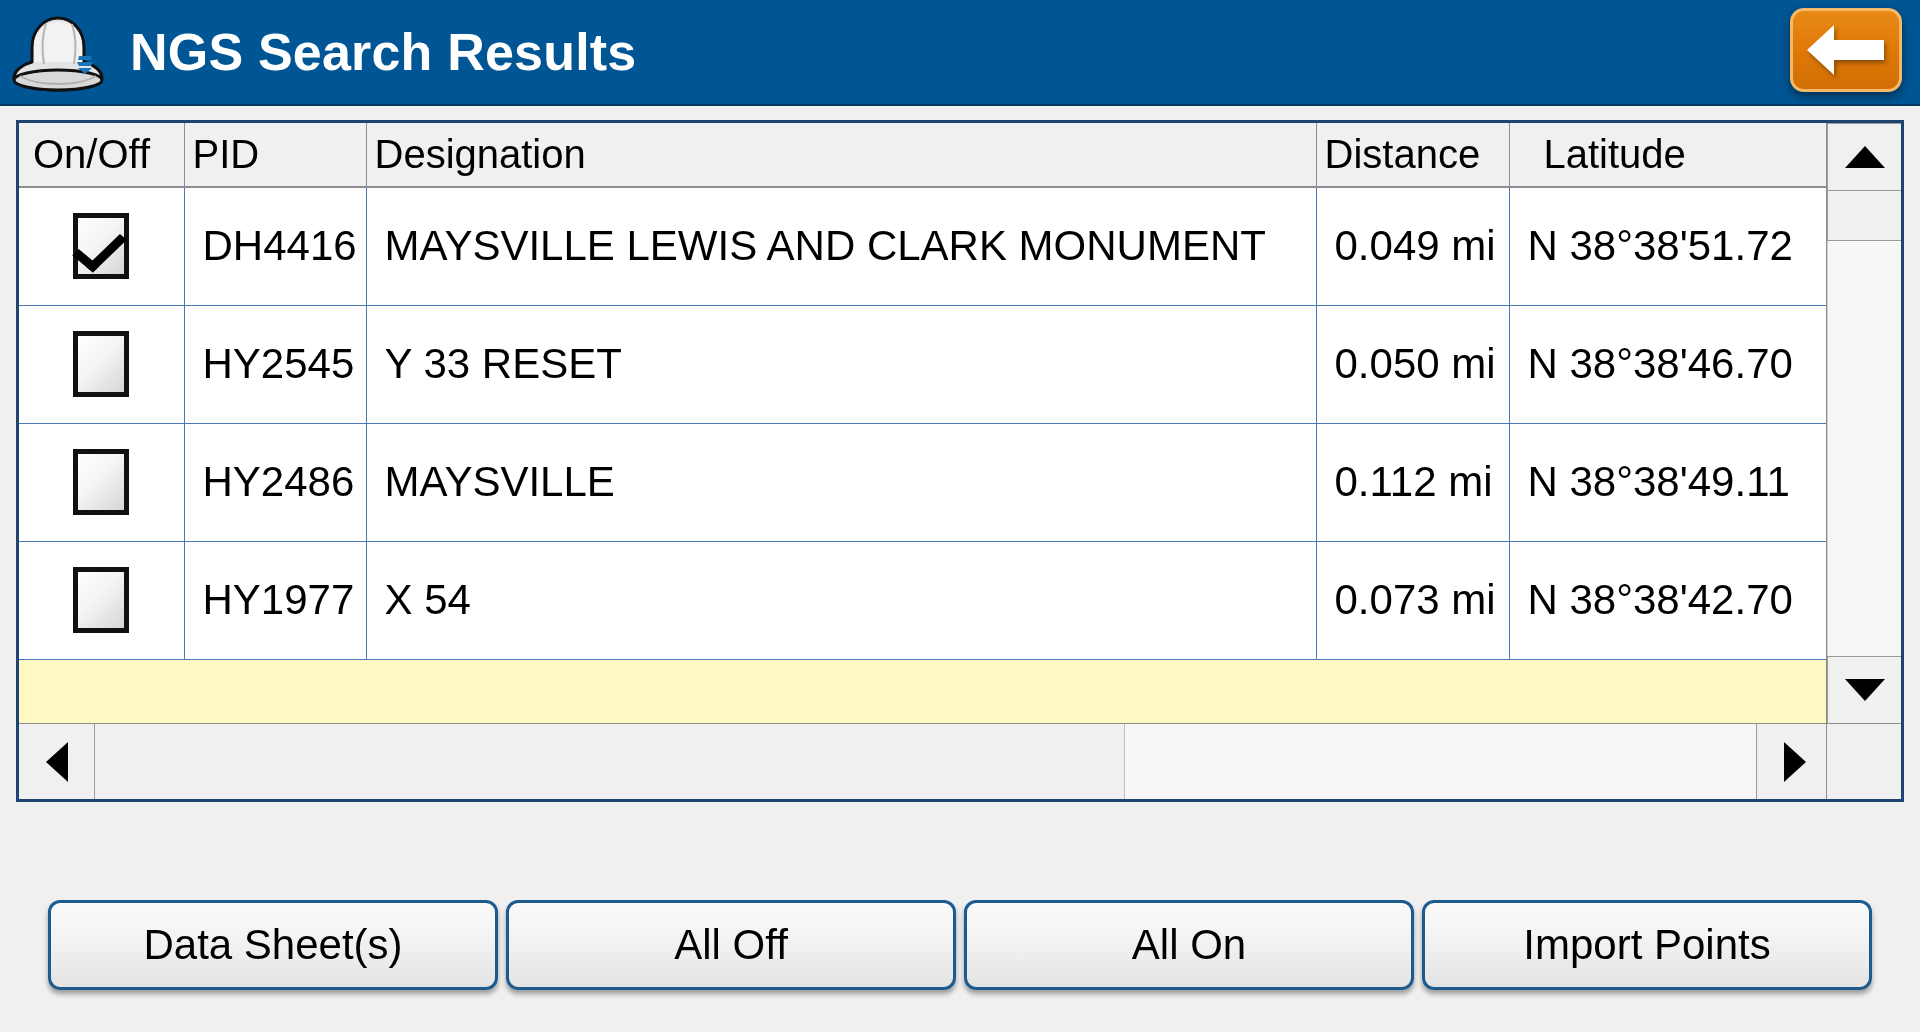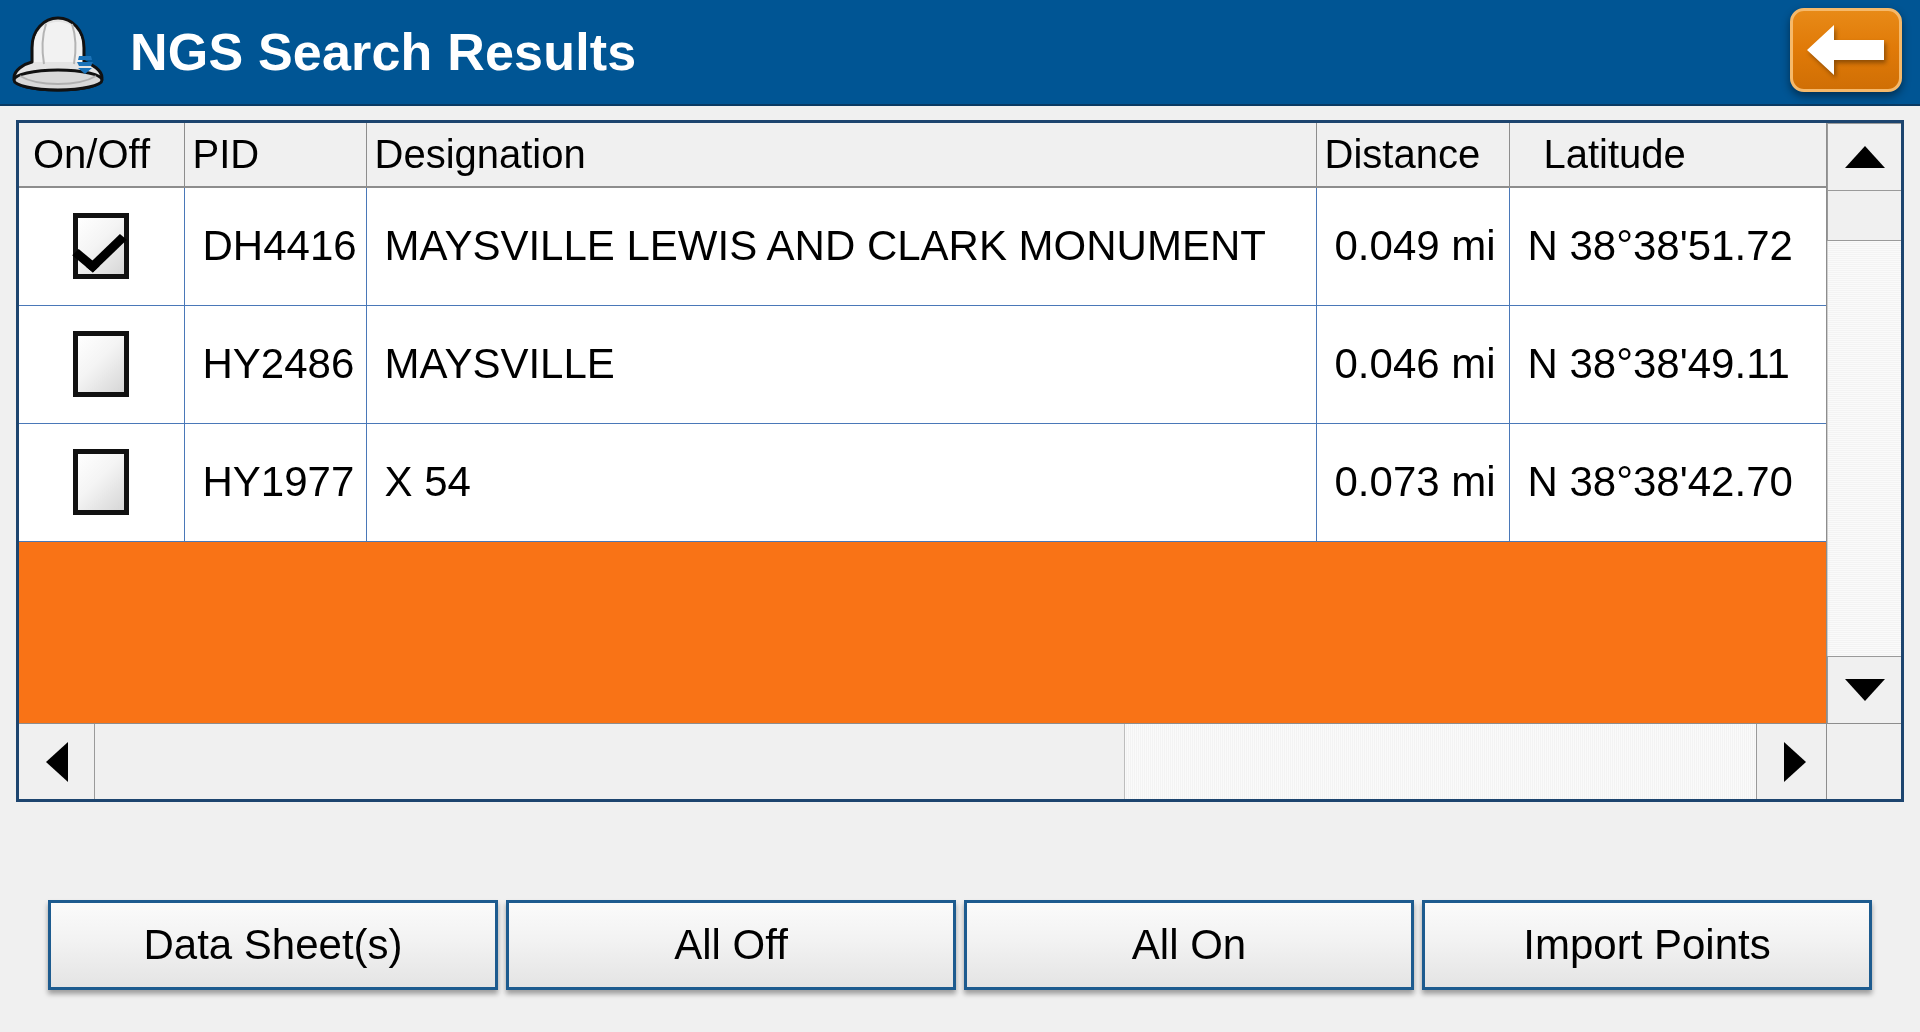--- a/index.html
+++ b/index.html
@@ -47,21 +47,21 @@
     cursor: pointer;
   }
   #back-button svg { display:block; filter: drop-shadow(2px 3px 2px rgba(0,0,0,.35)); }
 
   
   #table-panel {
     position: absolute;
     left: 16px; top: 120px;
     width: 1888px; height: 682px;
     border: 3px solid #1d456f;
-    background: #f97316;
+    background: #fef9c3;
     overflow: hidden;
   }
 
   #grid {
     position: absolute;
     left: 0; top: 0;
     width: 1813px;
     height: 100%;
     overflow: hidden;
   }
@@ -204,21 +204,21 @@
   #button-bar {
     position: absolute;
     left: 48px; top: 900px;
     width: 1824px; height: 90px;
     display: flex;
     gap: 8px;
   }
   .action-button {
     flex: 1 1 0;
     border: 3px solid #1d5b8f;
-    border-radius: 0;
+    border-radius: 12px;
     background: linear-gradient(180deg,#fbfbfb 0%,#f2f2f2 45%,#e4e4e4 100%);
     box-shadow: 0 4px 5px rgba(0,0,0,.35);
     font-size: 42px;
     color: #000;
     display: flex; align-items: center; justify-content: center;
     cursor: pointer;
     white-space: nowrap;
   }
 </style>
 </head>
@@ -278,23 +278,32 @@
           </td>
           <td>DH4416</td>
           <td>MAYSVILLE LEWIS AND CLARK MONUMENT</td>
           <td>0.049 mi</td>
           <td>N 38°38'51.72</td>
         </tr>
         <tr>
           <td class="cell-onoff">
             <span class="checkbox"></span>
           </td>
+          <td>HY2545</td>
+          <td>Y 33 RESET</td>
+          <td>0.050 mi</td>
+          <td>N 38°38'46.70</td>
+        </tr>
+        <tr>
+          <td class="cell-onoff">
+            <span class="checkbox"></span>
+          </td>
           <td>HY2486</td>
           <td>MAYSVILLE</td>
-          <td>0.046 mi</td>
+          <td>0.112 mi</td>
           <td>N 38°38'49.11</td>
         </tr>
         <tr>
           <td class="cell-onoff">
             <span class="checkbox"></span>
           </td>
           <td>HY1977</td>
           <td>X 54</td>
           <td>0.073 mi</td>
           <td>N 38°38'42.70</td>

